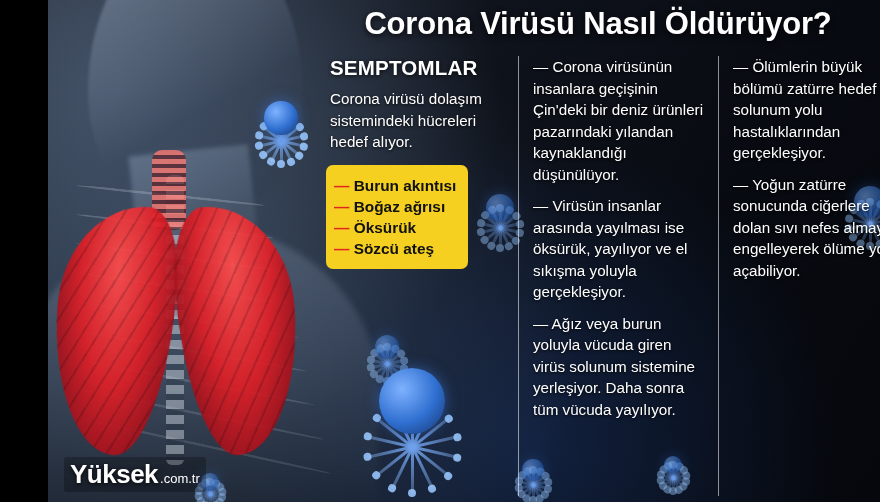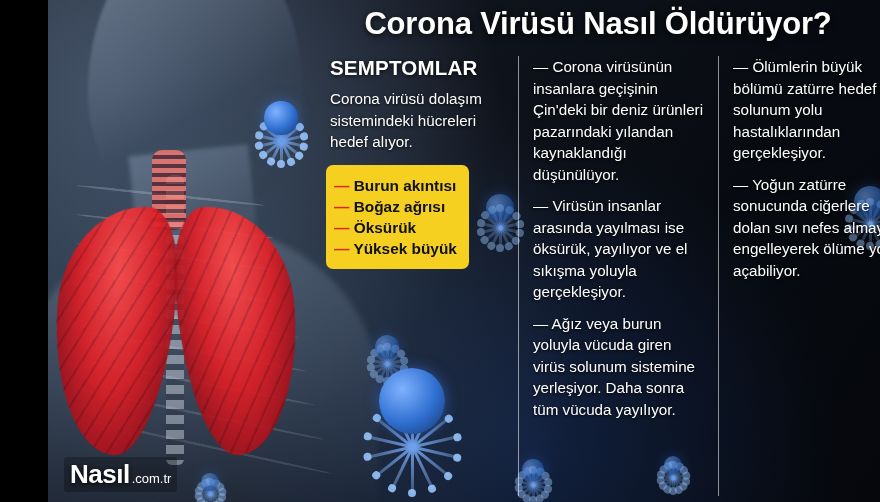--- a/index.html
+++ b/index.html
@@ -480,35 +480,35 @@
 
   <div class="columns">
 
     <div class="col c1">
       <div class="col-head">SEMPTOMLAR</div>
       <p class="para">Corona virüsü dolaşım sistemindeki hücreleri hedef alıyor.</p>
       <ul class="symptom-list">
         <li><span class="dash">—</span> <span>Burun akıntısı</span></li>
         <li><span class="dash">—</span> <span>Boğaz ağrısı</span></li>
         <li><span class="dash">—</span> <span>Öksürük</span></li>
-        <li><span class="dash">—</span> <span>Yüksek büyük</span></li>
+        <li><span class="dash">—</span> <span>Sözcü ateş</span></li>
       </ul>
     </div>
 
     <div class="col c2">
       <p class="para">— Corona virüsünün insanlara geçişinin Çin'deki bir deniz ürünleri pazarındaki yılandan kaynaklandığı düşünülüyor.</p>
       <p class="para">— Virüsün insanlar arasında yayılması ise öksürük, yayılıyor ve el sıkışma yoluyla gerçekleşiyor.</p>
       <p class="para">— Ağız veya burun yoluyla vücuda giren virüs solunum sistemine yerleşiyor. Daha sonra tüm vücuda yayılıyor.</p>
     </div>
 
     <div class="col c3">
       <p class="para">— Ölümlerin büyük bölümü zatürre hedef solunum yolu hastalıklarından gerçekleşiyor.</p>
       <p class="para">— Yoğun zatürre sonucunda ciğerlere dolan sıvı nefes almayı engelleyerek ölüme yol açabiliyor.</p>
     </div>
 
   </div>
 
   <div class="logo">
-    <span class="brand">Nasıl</span>
+    <span class="brand">Yüksek</span>
     <span class="tld">.com.tr</span>
   </div>
 
 </div>
 
 </body></html>

